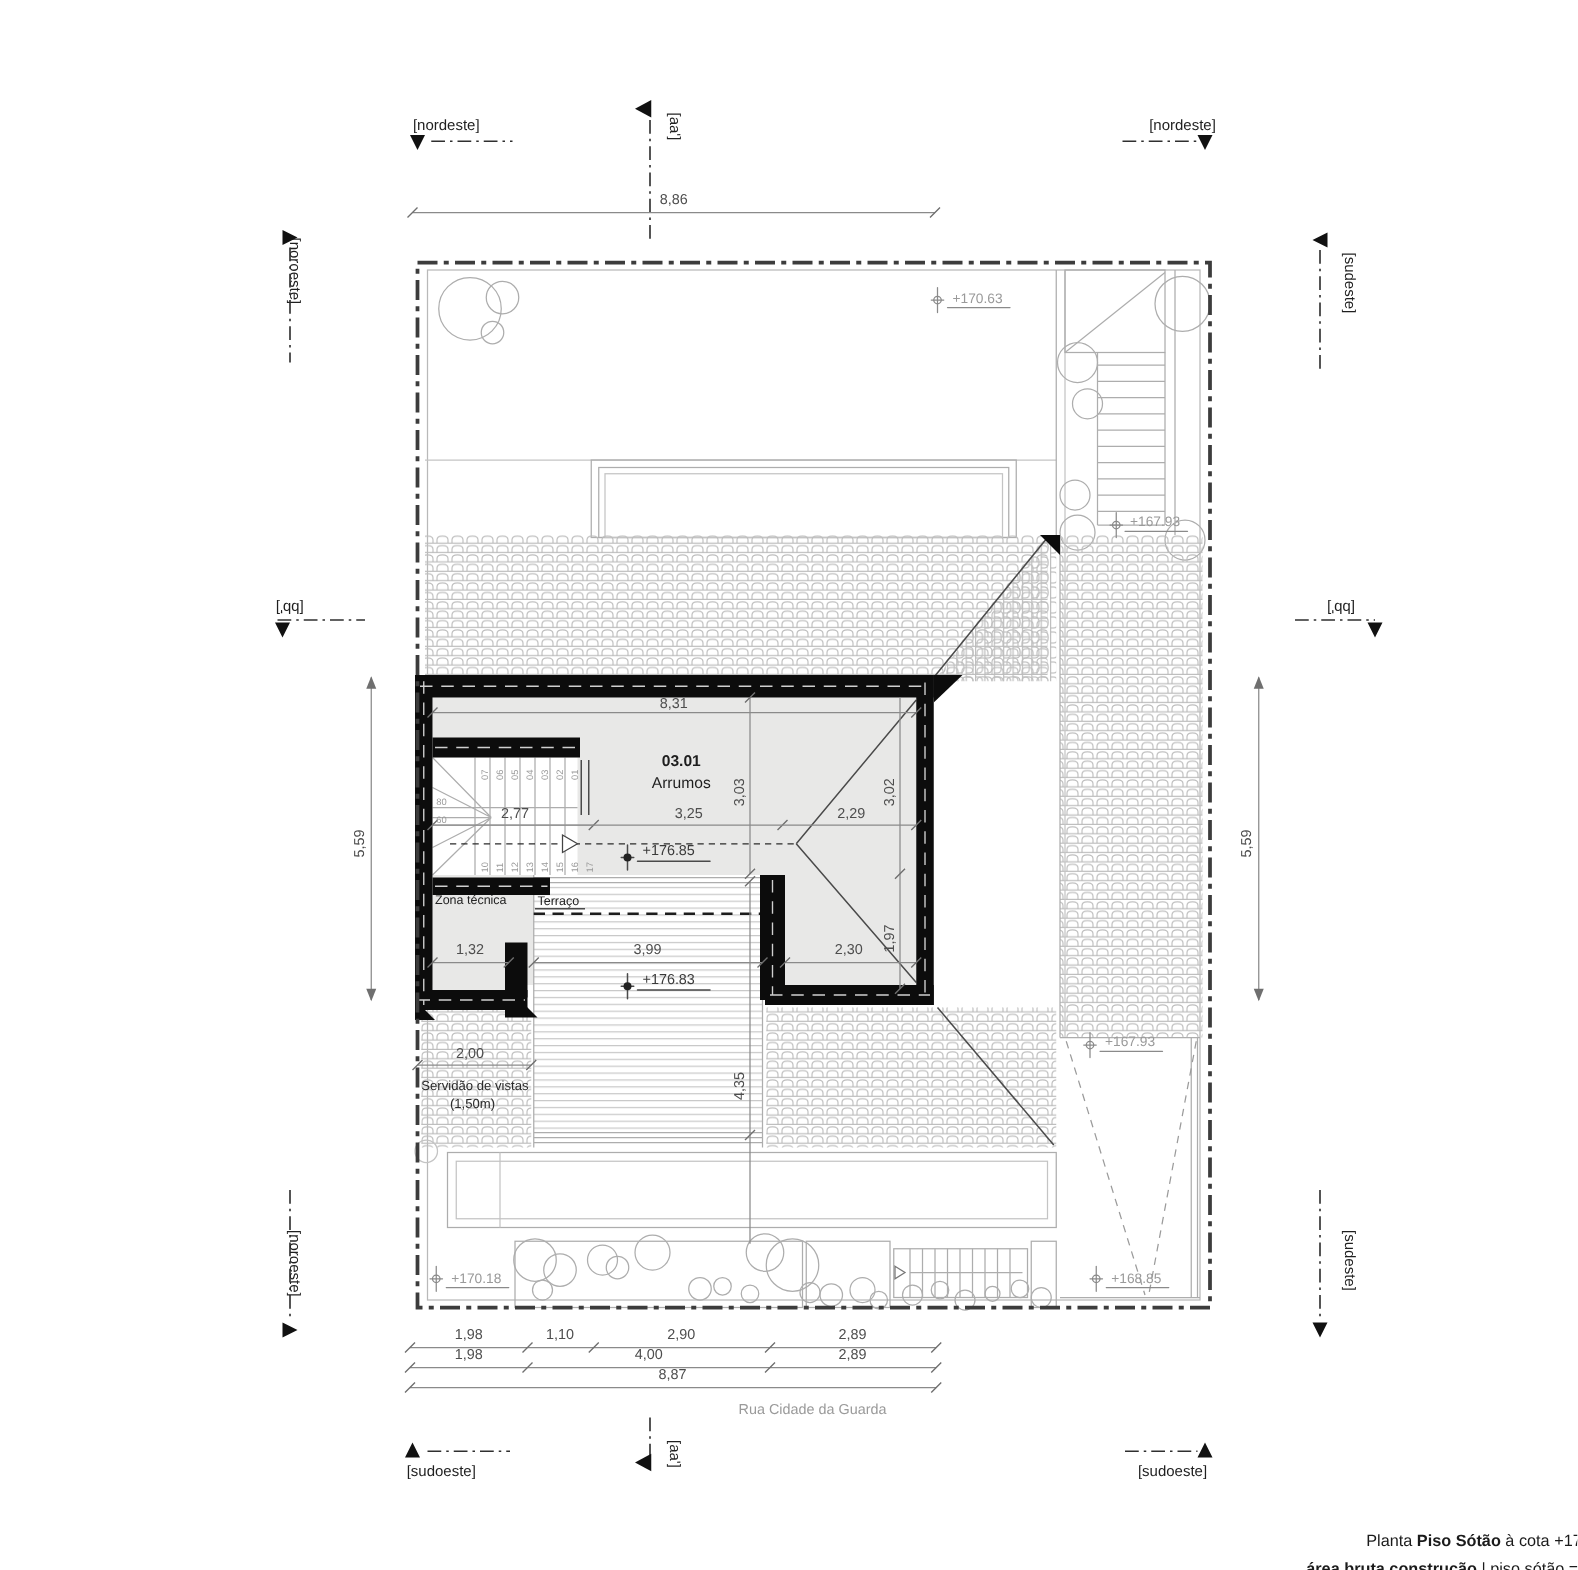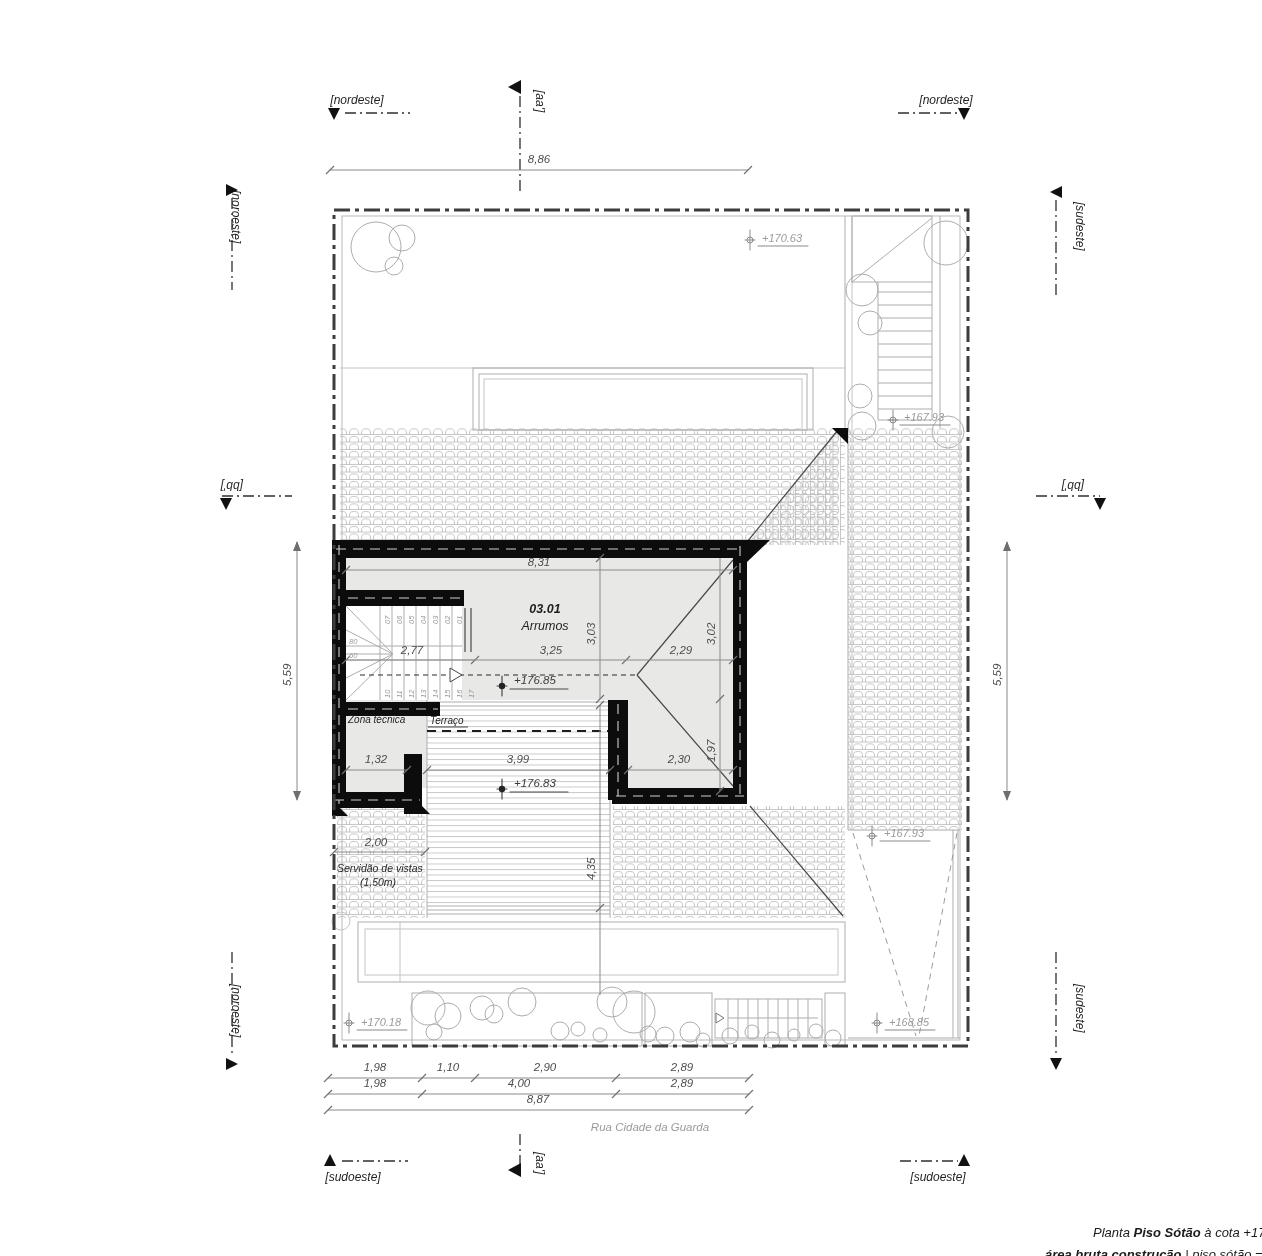--- a/index.html
+++ b/index.html
@@ -1,16 +1,16 @@
 <!DOCTYPE html>
 <html><head>
 <meta charset="utf-8">
 <style>
   html,body{margin:0;padding:0;background:#ffffff;}
-  .stage{width:1262px;height:1256px;position:relative;background:#fff;overflow:hidden;font-style:italic;}
+  .stage{width:1262px;height:1256px;position:relative;background:#fff;overflow:hidden;}
   svg{display:block;font-family:"Liberation Sans",sans-serif;}
   
   .boundary{fill:none;stroke:#3c3c3c;stroke-width:3;stroke-dasharray:16 5 4 5;}
   .prop{fill:none;stroke:#b9b9b9;stroke-width:1;}
   .thin{fill:none;stroke:#adadad;stroke-width:1;}
   .thin2{fill:none;stroke:#c4c4c4;stroke-width:1;}
   .dark{fill:none;stroke:#4a4a4a;stroke-width:1.2;}
   .wall{fill:#0c0c0c;stroke:none;}
   .walldash{fill:none;stroke:#cfcfcf;stroke-width:1.1;stroke-dasharray:10 7;}
   .secline{fill:none;stroke:#2f2f2f;stroke-width:1.3;stroke-dasharray:11 4 2 4;}

